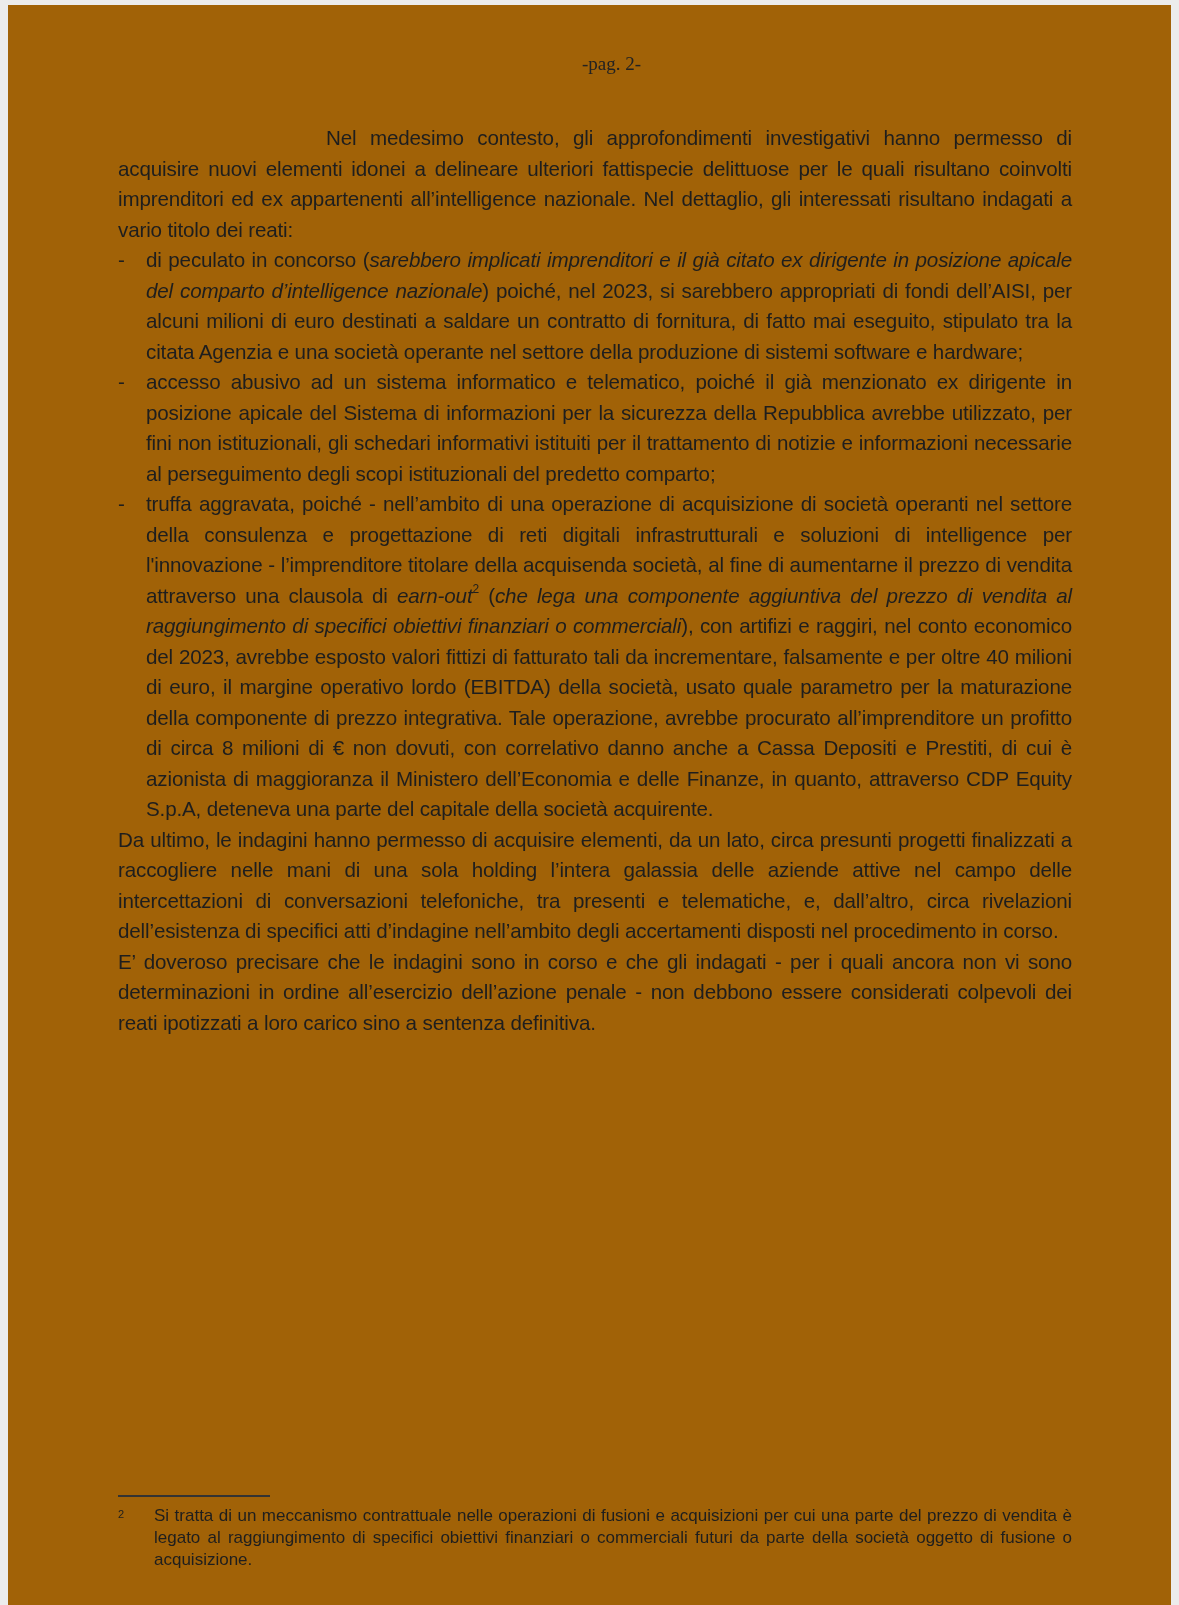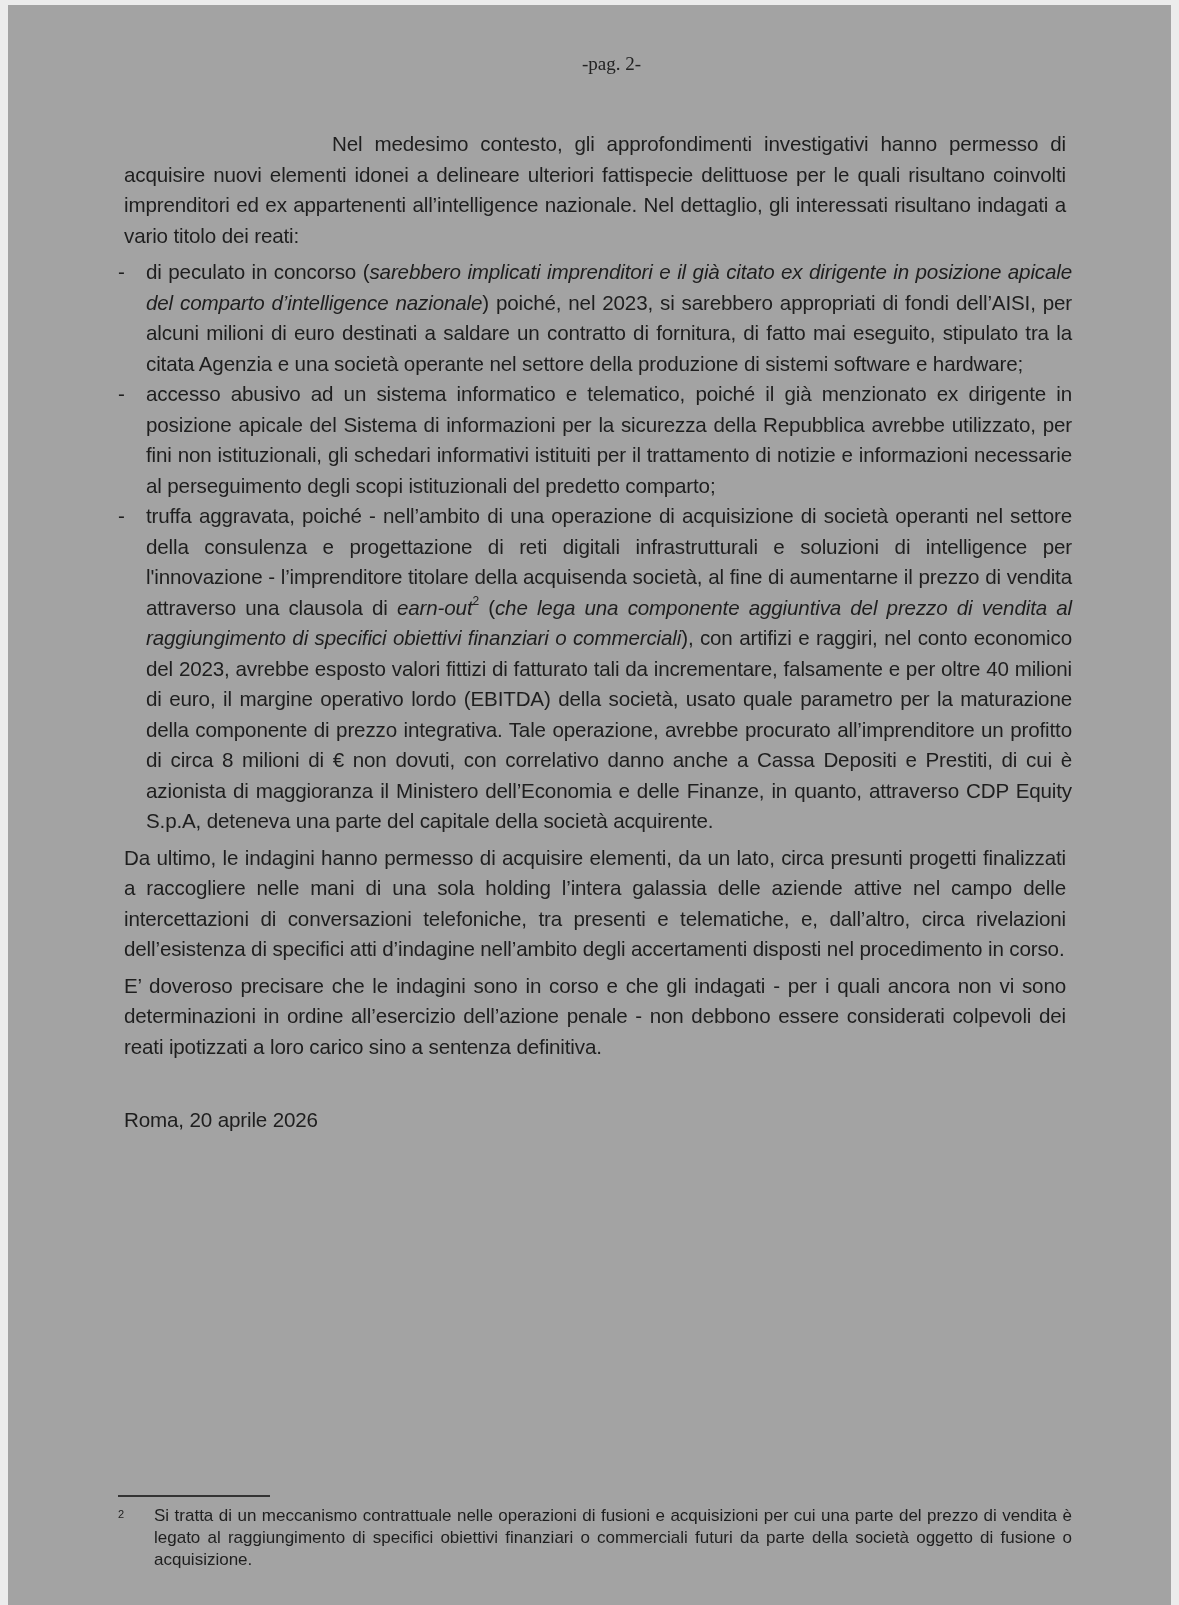--- a/index.html
+++ b/index.html
@@ -12,21 +12,21 @@
       height: 1605px;
       overflow: hidden;
       position: relative;
     }
     .page {
       position: absolute;
       left: 8px;
       top: 5px;
       width: 1163px;
       height: 1600px;
-      background: #a3a3a3;
+      background: #a16207;
       overflow: hidden;
     }
     .page-number {
       position: absolute;
       top: 48px;
       left: 0;
       width: 100%;
       text-align: center;
       font-family: "Liberation Serif", serif;
       font-size: 19px;
@@ -39,21 +39,21 @@
       top: 118px;
       width: 954px;
       font-family: "Liberation Sans", sans-serif;
       font-size: 20.6px;
       line-height: 30.5px;
       color: #1e1e1e;
       text-align: justify;
       letter-spacing: -0.15px;
     }
     .body-text p {
-      margin: 6px;
+      margin: 0;
       text-align: justify;
     }
     .indent-first {
       text-indent: 208px;
     }
     .crime-list {
       list-style: none;
       margin: 0;
       padding: 0;
     }
@@ -129,21 +129,20 @@
         <span class="dash">-</span>
         <span>truffa aggravata, poiché - nell’ambito di una operazione di acquisizione di società operanti nel settore della consulenza e progettazione di reti digitali infrastrutturali e soluzioni di intelligence per l'innovazione - l’imprenditore titolare della acquisenda società, al fine di aumentarne il prezzo di vendita attraverso una clausola di </span><span class="it">earn-out</span><sup class="fn-ref">2</sup><span> (</span><span class="it">che lega una componente aggiuntiva del prezzo di vendita al raggiungimento di specifici obiettivi finanziari o commerciali</span><span>), con artifizi e raggiri, nel conto economico del 2023, avrebbe esposto valori fittizi di fatturato tali da incrementare, falsamente e per oltre 40 milioni di euro, il margine operativo lordo (EBITDA) della società, usato quale parametro per la maturazione della componente di prezzo integrativa. Tale operazione, avrebbe procurato all’imprenditore un profitto di circa 8 milioni di € non dovuti, con correlativo danno anche a Cassa Depositi e Prestiti, di cui è azionista di maggioranza il Ministero dell’Economia e delle Finanze, in quanto, attraverso CDP Equity S.p.A, deteneva una parte del capitale della società acquirente.</span>
       </li>
     </ul>
 
     <p>Da ultimo, le indagini hanno permesso di acquisire elementi, da un lato, circa presunti progetti finalizzati a raccogliere nelle mani di una sola holding l’intera galassia delle aziende attive nel campo delle intercettazioni di conversazioni telefoniche, tra presenti e telematiche, e, dall’altro, circa rivelazioni dell’esistenza di specifici atti d’indagine nell’ambito degli accertamenti disposti nel procedimento in corso.</p>
     <p>E’ doveroso precisare che le indagini sono in corso e che gli indagati - per i quali ancora non vi sono determinazioni in ordine all’esercizio dell’azione penale - non debbono essere considerati colpevoli dei reati ipotizzati a loro carico sino a sentenza definitiva.</p>
 
     <div class="spacer"></div>
 
-    <p>Roma, 20 aprile 2026</p>
   </div>
 
   <div class="footnote-rule"></div>
 
   <div class="footnote">
     <span class="fn-num">2</span>
     <div class="fn-text">Si tratta di un meccanismo contrattuale nelle operazioni di fusioni e acquisizioni per cui una parte del prezzo di vendita è legato al raggiungimento di specifici obiettivi finanziari o commerciali futuri da parte della società oggetto di fusione o acquisizione.</div>
   </div>
 
 </div>

